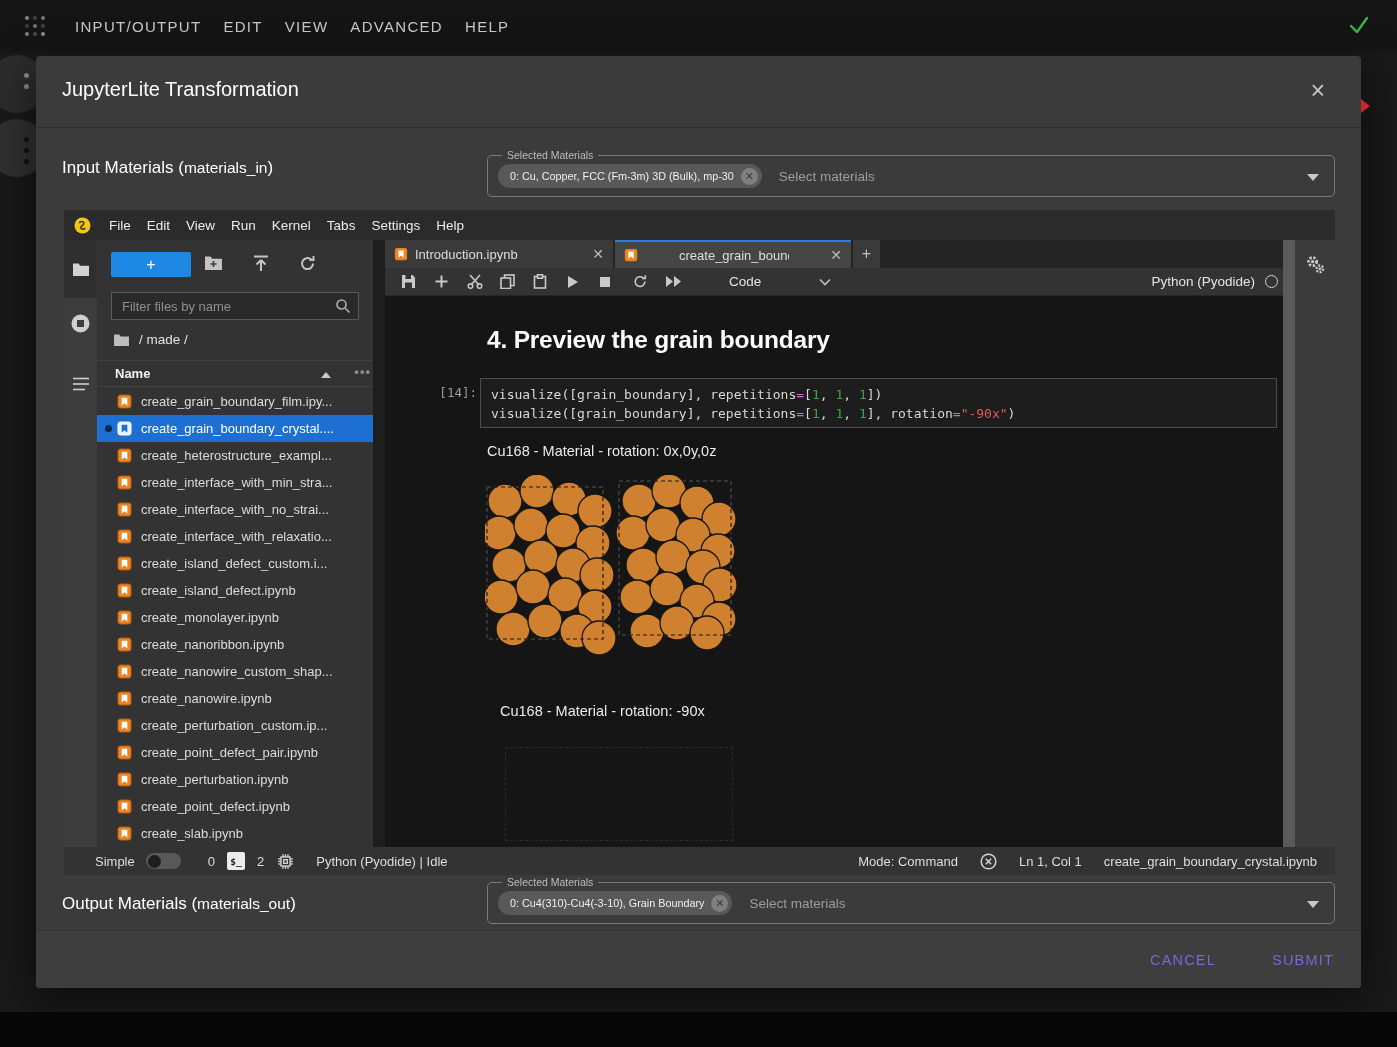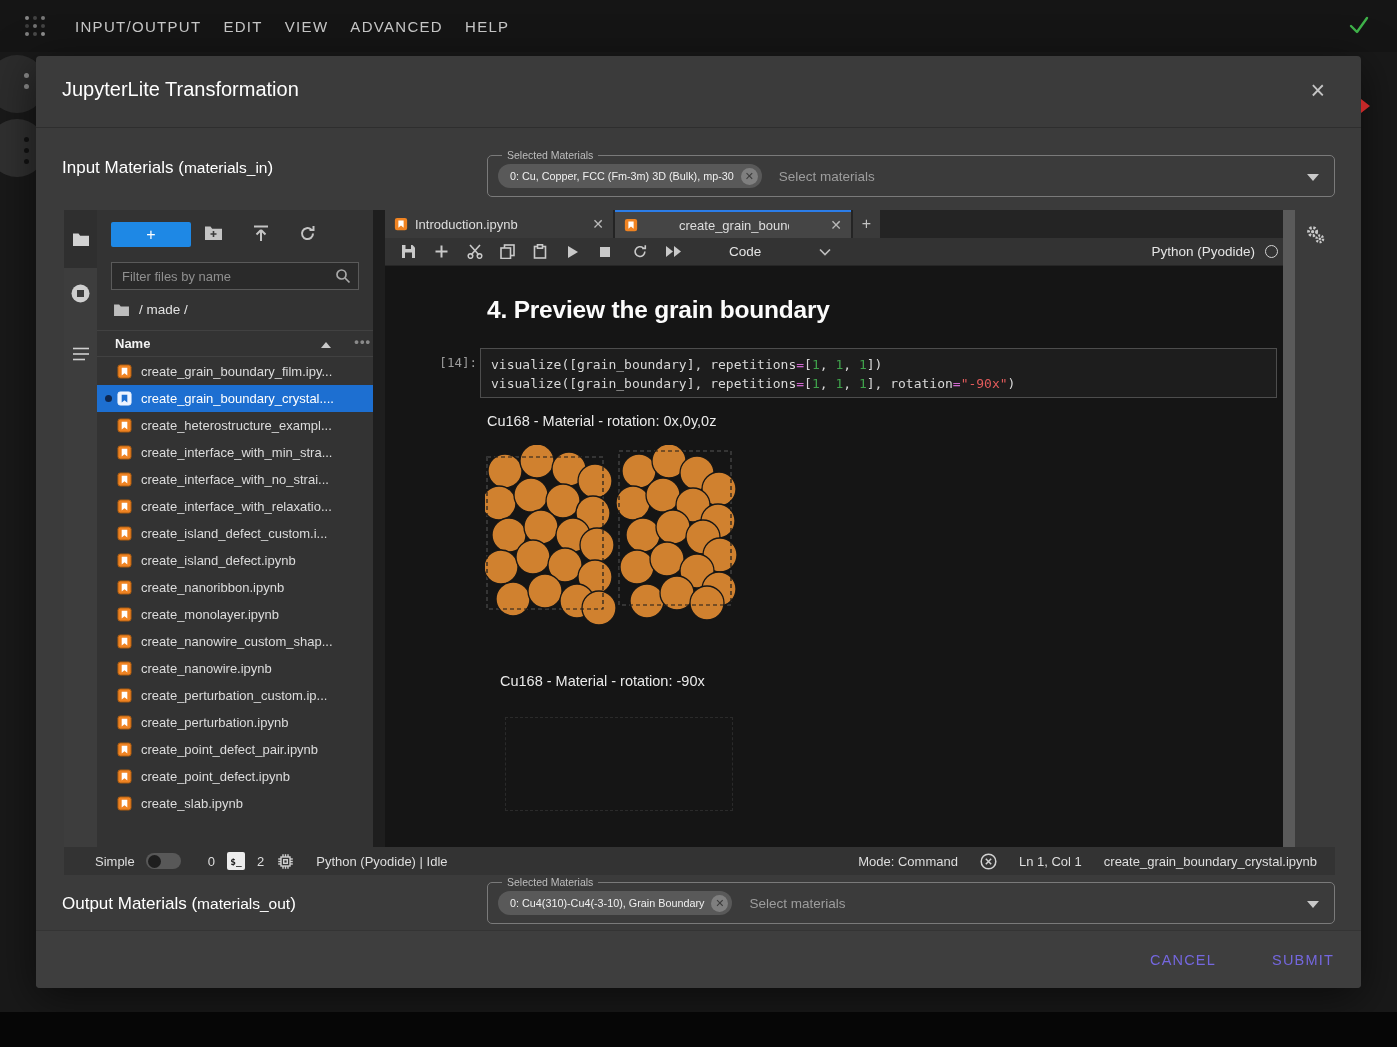--- a/index.html
+++ b/index.html
@@ -175,20 +175,36 @@
     <span class="mat-legend">Selected Materials</span>
     <span class="chip">
       <span>0: Cu, Copper, FCC (Fm-3m) 3D (Bulk), mp-30</span>
       <span class="chip-x">✕</span>
     </span>
     <span class="mat-ph">Select materials</span>
     <span class="fld-arrow"></span>
   </div>
 
   <div class="jlab">
+    <div class="jlab-menubar">
+      <svg class="jl-logo" viewBox="0 0 17 17">
+        <circle cx="8.5" cy="8.5" r="8" fill="#f3c51c"></circle>
+        <path d="M5.5 5.5 c3.5-2.5 6 .8 2.8 3 c-3.2 2.2-.8 5 2.5 3" fill="none" stroke="#3c3c1e" stroke-width="1.6" stroke-linecap="round"></path>
+      </svg>
+      <div class="jl-menu" id="jlab-menu">
+          <span class="jm-item">File</span>
+          <span class="jm-item">Edit</span>
+          <span class="jm-item">View</span>
+          <span class="jm-item">Run</span>
+          <span class="jm-item">Kernel</span>
+          <span class="jm-item">Tabs</span>
+          <span class="jm-item">Settings</span>
+          <span class="jm-item">Help</span>
+        </div>
+    </div>
 
     <div class="jlab-body">
 
       <div class="rail">
         <div class="rail-top">
           <svg width="18" height="15" viewBox="0 0 18 15">
               <path d="M1 1.5 h5.5 l1.7 2.2 H17 V14 H1 z" fill="#d2d2d2"></path>
             </svg>
         </div>
         <div class="rail-ic ric2">
@@ -308,38 +324,38 @@
     </svg>
     <span class="fl-label">create_island_defect.ipynb</span>
   </div>
 
   <div class="fl-row">
 
     <svg width="15" height="15" viewBox="0 0 16 16">
       <rect class="ic-box" x="1" y="1" width="14" height="14" rx="2.5"></rect>
       <path class="ic-mark" d="M5 4 h6 v8.2 l-3 -2.4 -3 2.4 z"></path>
     </svg>
+    <span class="fl-label">create_monolayer.ipynb</span>
+  </div>
+
+  <div class="fl-row">
+
+    <svg width="15" height="15" viewBox="0 0 16 16">
+      <rect class="ic-box" x="1" y="1" width="14" height="14" rx="2.5"></rect>
+      <path class="ic-mark" d="M5 4 h6 v8.2 l-3 -2.4 -3 2.4 z"></path>
+    </svg>
     <span class="fl-label">create_nanoribbon.ipynb</span>
   </div>
 
   <div class="fl-row">
 
     <svg width="15" height="15" viewBox="0 0 16 16">
       <rect class="ic-box" x="1" y="1" width="14" height="14" rx="2.5"></rect>
       <path class="ic-mark" d="M5 4 h6 v8.2 l-3 -2.4 -3 2.4 z"></path>
     </svg>
-    <span class="fl-label">create_monolayer.ipynb</span>
-  </div>
-
-  <div class="fl-row">
-
-    <svg width="15" height="15" viewBox="0 0 16 16">
-      <rect class="ic-box" x="1" y="1" width="14" height="14" rx="2.5"></rect>
-      <path class="ic-mark" d="M5 4 h6 v8.2 l-3 -2.4 -3 2.4 z"></path>
-    </svg>
     <span class="fl-label">create_nanowire_custom_shap...</span>
   </div>
 
   <div class="fl-row">
 
     <svg width="15" height="15" viewBox="0 0 16 16">
       <rect class="ic-box" x="1" y="1" width="14" height="14" rx="2.5"></rect>
       <path class="ic-mark" d="M5 4 h6 v8.2 l-3 -2.4 -3 2.4 z"></path>
     </svg>
     <span class="fl-label">create_nanowire.ipynb</span>
@@ -353,30 +369,30 @@
     </svg>
     <span class="fl-label">create_perturbation_custom.ip...</span>
   </div>
 
   <div class="fl-row">
 
     <svg width="15" height="15" viewBox="0 0 16 16">
       <rect class="ic-box" x="1" y="1" width="14" height="14" rx="2.5"></rect>
       <path class="ic-mark" d="M5 4 h6 v8.2 l-3 -2.4 -3 2.4 z"></path>
     </svg>
+    <span class="fl-label">create_point_defect_pair.ipynb</span>
+  </div>
+
+  <div class="fl-row">
+
+    <svg width="15" height="15" viewBox="0 0 16 16">
+      <rect class="ic-box" x="1" y="1" width="14" height="14" rx="2.5"></rect>
+      <path class="ic-mark" d="M5 4 h6 v8.2 l-3 -2.4 -3 2.4 z"></path>
+    </svg>
     <span class="fl-label">create_perturbation.ipynb</span>
-  </div>
-
-  <div class="fl-row">
-
-    <svg width="15" height="15" viewBox="0 0 16 16">
-      <rect class="ic-box" x="1" y="1" width="14" height="14" rx="2.5"></rect>
-      <path class="ic-mark" d="M5 4 h6 v8.2 l-3 -2.4 -3 2.4 z"></path>
-    </svg>
-    <span class="fl-label">create_point_defect_pair.ipynb</span>
   </div>
 
   <div class="fl-row">
 
     <svg width="15" height="15" viewBox="0 0 16 16">
       <rect class="ic-box" x="1" y="1" width="14" height="14" rx="2.5"></rect>
       <path class="ic-mark" d="M5 4 h6 v8.2 l-3 -2.4 -3 2.4 z"></path>
     </svg>
     <span class="fl-label">create_point_defect.ipynb</span>
   </div>

